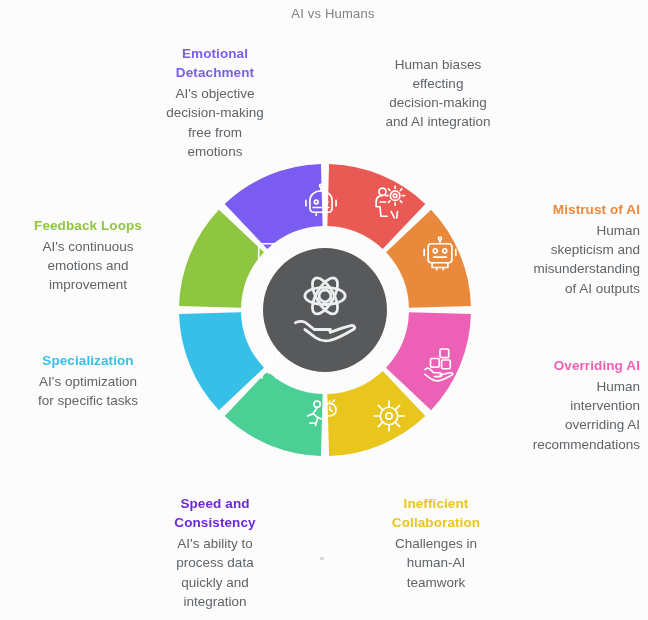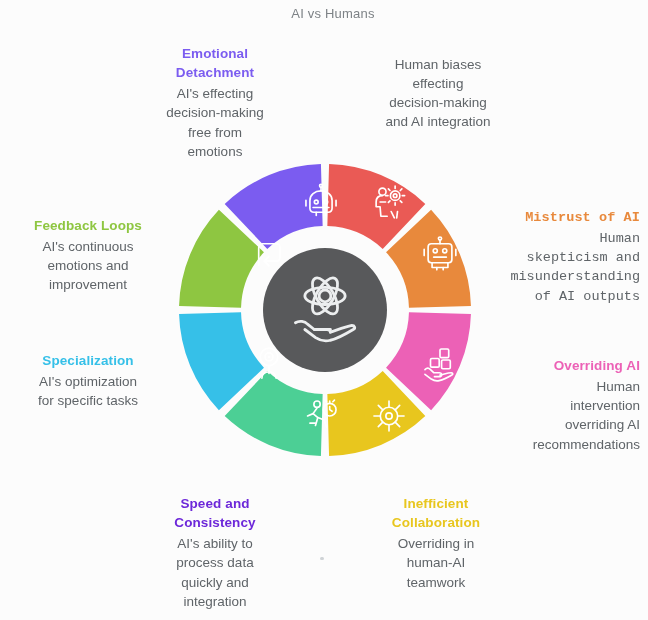--- a/index.html
+++ b/index.html
@@ -179,37 +179,37 @@
       <path d="M14 31h20"></path>
       <path d="M5 22v7M43 22v7"></path>
       <path d="M18 37v4M30 37v4"></path>
     </svg>
   </div>
 </div>
 
 <div class="label t-center" style="left:140px;top:44px;width:150px;">
   <span class="lt" style="color: rgb(123, 92, 240);"><span>Emotional</span><br><span>Detachment</span></span>
   <span class="ld">
-    <span>AI's effecting</span><br>
+    <span>AI's objective</span><br>
     <span>decision-making</span><br>
     <span>free from</span><br>
     <span>emotions</span>
   </span>
 </div>
 
 <div class="label t-center" style="left:358px;top:55px;width:160px;">
   <span class="ld">
     <span>Human biases</span><br>
     <span>effecting</span><br>
     <span>decision-making</span><br>
     <span>and AI integration</span>
   </span>
 </div>
 
-<div class="label t-right" style="left:478px;top:208px;width:162px;font-family:Liberation Mono, monospace;">
+<div class="label t-right" style="left:478px;top:200px;width:162px;">
   <span class="lt" style="color: rgb(232, 137, 60);">Mistrust of AI</span>
   <span class="ld">
     <span>Human</span><br>
     <span>skepticism and</span><br>
     <span>misunderstanding</span><br>
     <span>of AI outputs</span>
   </span>
 </div>
 
 <div class="label t-right" style="left:478px;top:356px;width:162px;">
@@ -218,21 +218,21 @@
     <span>Human</span><br>
     <span>intervention</span><br>
     <span>overriding AI</span><br>
     <span>recommendations</span>
   </span>
 </div>
 
 <div class="label t-center" style="left:356px;top:494px;width:160px;">
   <span class="lt" style="color: rgb(232, 198, 30);"><span>Inefficient</span><br><span>Collaboration</span></span>
   <span class="ld">
-    <span>Overriding in</span><br>
+    <span>Challenges in</span><br>
     <span>human-AI</span><br>
     <span>teamwork</span>
   </span>
 </div>
 
 <div class="label t-center" style="left:135px;top:494px;width:160px;">
   <span class="lt" style="color: #6d28d9;"><span>Speed and</span><br><span>Consistency</span></span>
   <span class="ld">
     <span>AI's ability to</span><br>
     <span>process data</span><br>

